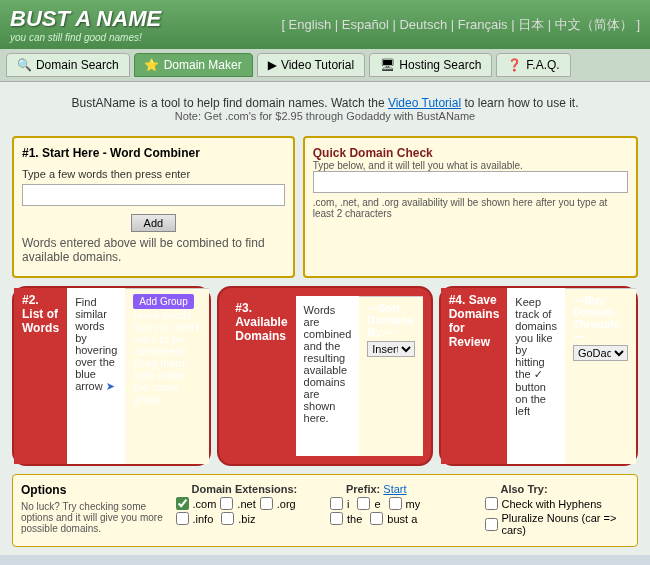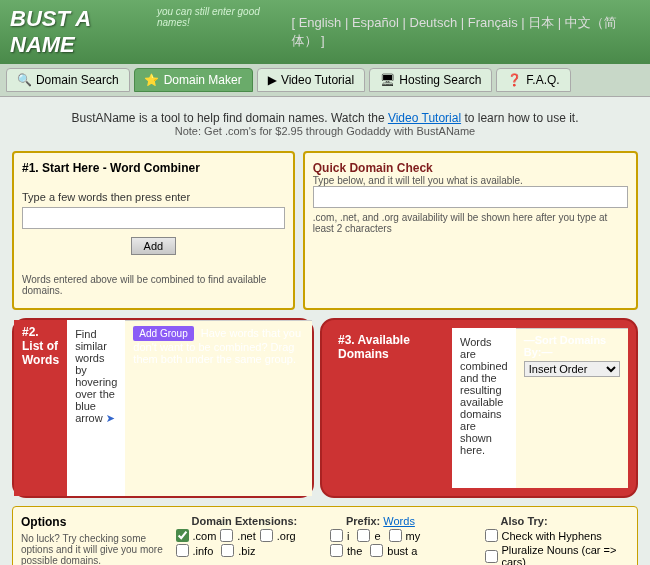--- a/index.html
+++ b/index.html
@@ -1,20 +1,20 @@
 <!DOCTYPE html>
 <html><head>
   <meta charset="utf-8">
   <style>
     * { box-sizing: border-box; margin: 0; padding: 0; }
     body { font-family: Arial, Helvetica, sans-serif; font-size: 12px; background: #d0d8e0; width: 650px; }
 
     
     #header { background: linear-gradient(to bottom, #6aab6a, #4a8a4a); padding: 6px 10px; display: flex; justify-content: space-between; align-items: center; }
-    #logo-area { display: flex; flex-direction: row; }
+    #logo-area { display: flex; flex-direction: column; }
     #logo-text { font-size: 22px; font-weight: bold; color: #fff; font-style: italic; text-shadow: 1px 1px 2px rgba(0,0,0,0.5); }
     #logo-sub { font-size: 10px; color: #d0f0d0; font-style: italic; }
     #lang-bar { font-size: 13px; color: #ddd; }
 
     
     #nav { background: #c8d8c8; display: flex; align-items: center; padding: 4px 6px; gap: 4px; border-bottom: 1px solid #aaa; }
     .nav-item { padding: 4px 10px; border-radius: 4px 4px 0 0; font-size: 12px; cursor: pointer; display: flex; align-items: center; gap: 4px; border: 1px solid #aaa; background: #e8e8e8; }
     .nav-item:not(.active) { background: #ddeedd; }
 
     
@@ -23,24 +23,24 @@
     
     #intro { text-align: center; padding: 6px 0; font-size: 12px; color: #333; }
     #intro a { color: #0066cc; }
     #intro .note { font-size: 11px; color: #555; }
 
     
     #top-panels { display: flex; gap: 8px; margin: 8px 0; }
 
     
     #word-combiner { background: #fffae0; border: 2px solid #c8a000; border-radius: 4px; padding: 8px; flex: 1; }
-    #word-combiner h3 { font-size: 12px; font-weight: bold; color: #000; margin-bottom: 16px; }
+    #word-combiner h3 { font-size: 12px; font-weight: bold; color: #000; margin-bottom: 8px; }
     #word-combiner p { font-size: 11px; color: #333; margin-bottom: 4px; }
     #word-combiner .add-btn { background: linear-gradient(to bottom, #e8e8e8, #c8c8c8); border: 1px solid #888; padding: 2px 12px; cursor: pointer; font-size: 11px; display: block; margin: 4px auto; }
-    #word-combiner .desc { font-size: 10px; color: #555; margin-top: 19px; }
+    #word-combiner .desc { font-size: 12px; color: #555; margin-top: 4px; }
 
     
     #quick-check { background: #fffae0; border: 2px solid #c8a000; border-radius: 4px; padding: 8px; flex: 1.2; }
     #quick-check h3 { font-size: 12px; font-weight: bold; color: #7f1d1d; }
     #quick-check input { width: 100%; border: 1px solid #aaa; padding: 3px; font-size: 12px; margin-bottom: 4px; }
     #quick-check p { font-size: 10px; color: #555; }
 
     
     #middle-panels { display: flex; gap: 6px; margin: 8px 0; }
     .panel { border-radius: 14px; flex: 1; display: flex; flex-direction: row; }
@@ -70,21 +70,21 @@
 
     .green-cb { accent-color: #4a8a4a; }
     .arrow-blue { color: #3366cc; font-size: 11px; }
   </style>
 </head>
 <body>
 
 <div id="header">
   <div id="logo-area">
     <div id="logo-text">BUST A NAME</div>
-    <div id="logo-sub">you can still enter good names!</div>
+    <div id="logo-sub">you can still find good names!</div>
   </div>
   <div id="lang-bar">[ English | Español | Deutsch | Français | 日本 | 中文（简体） ]</div>
 </div>
 
 <div id="nav">
   <div class="nav-item">
     <span>🔍</span>
     <span>Domain Search</span>
   </div>
   <div class="nav-item" style="background:#6aab6a;color:white;border-color:#4a8a4a;">
@@ -152,20 +152,32 @@
         <span>Words are combined and the resulting available domains are shown here.</span>
       </div>
       <div class="panel-footer">
         <div style="font-weight:bold;margin-bottom:3px;">—Sort Domains By:—</div>
         <select style="width:100%;font-size:11px;border:1px solid #aaa;">
           <option>Insert Order</option>
         </select>
       </div>
     </div>
 
+    <div class="panel" id="save-domains">
+      <div class="panel-header">#4. Save Domains for Review</div>
+      <div class="panel-body">
+        <span>Keep track of domains you like by hitting the ✓ button on the left</span>
+      </div>
+      <div class="panel-footer">
+        <div style="font-weight:bold;margin-bottom:3px;">—Buy Domain Through:—</div>
+        <select style="width:100%;font-size:11px;border:1px solid #aaa;">
+          <option>GoDaddy ($2.95 .com's at check)</option>
+        </select>
+      </div>
+    </div>
 
   </div>
 
   <div id="bottom-options">
 
     <div class="opt-section" style="min-width:110px;">
       <h4>Options</h4>
       <p>No luck? Try checking some options and it will give you more possible domains.</p>
 
     </div>
@@ -183,21 +195,21 @@
       <div class="check-row">
         <input type="checkbox" id="ext-info" class="green-cb" style="">
         <label for="ext-info">.info</label>
         <input type="checkbox" id="ext-biz" class="green-cb" style="margin-left: 4px;">
         <label for="ext-biz">.biz</label>
       </div>
 
     </div>
 
     <div class="opt-section" style="min-width:100px;">
-      <div class="section-label">Prefix: <a href="#">Words</a></div>
+      <div class="section-label">Prefix: <a href="#">Start</a></div>
       <div class="check-row">
         <input type="checkbox" id="pre-i" style="">
         <label for="pre-i">i</label>
         <input type="checkbox" id="pre-e" style="margin-left: 4px;">
         <label for="pre-e">e</label>
         <input type="checkbox" id="pre-my" style="margin-left: 4px;">
         <label for="pre-my">my</label>
       </div>
       <div class="check-row">
         <input type="checkbox" id="pre-the" style="">

